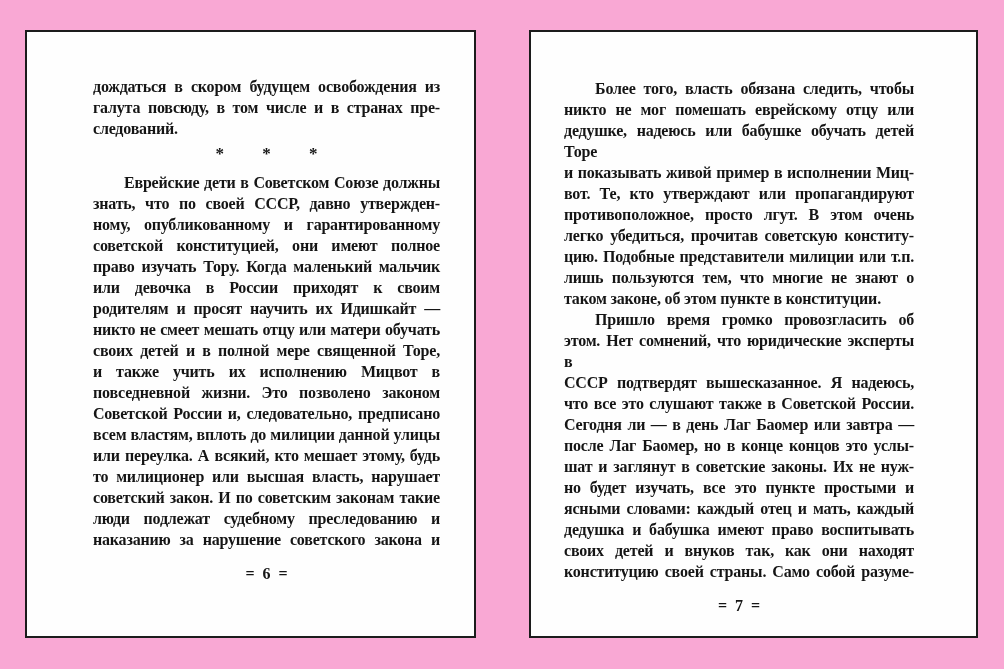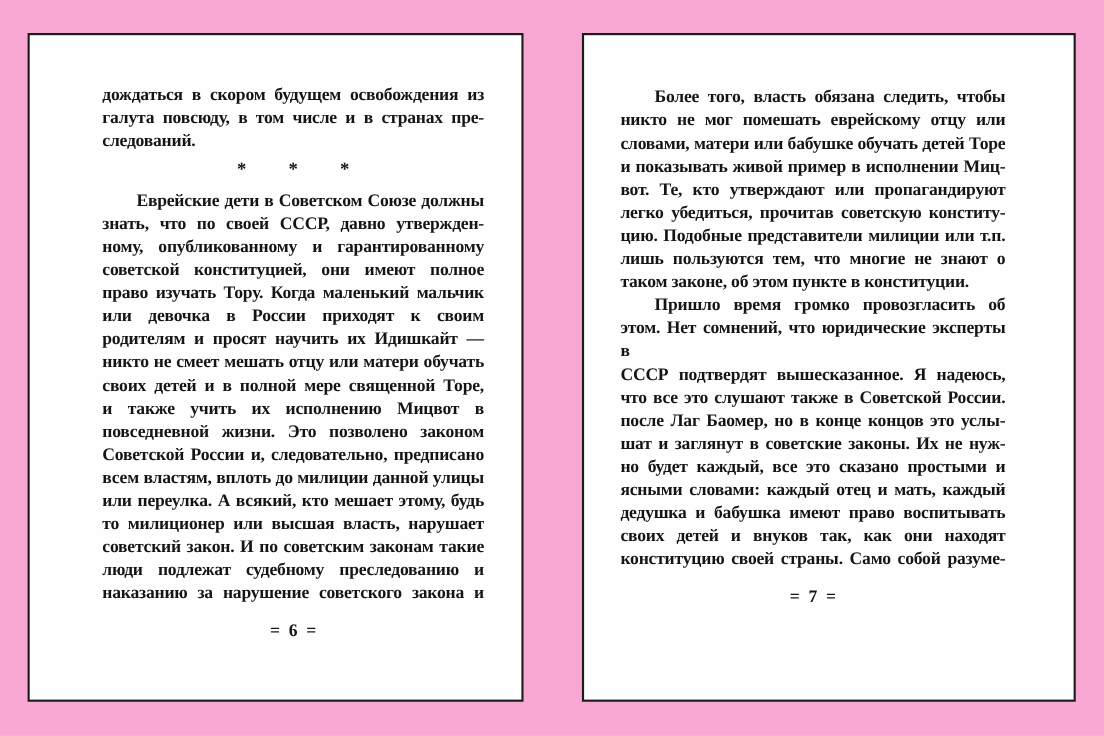--- a/index.html
+++ b/index.html
@@ -100,34 +100,36 @@
         <div class="line justify">люди подлежат судебному преследованию и</div>
         <div class="line justify">наказанию за нарушение советского закона и</div>
       </div>
     <div class="page-number">= 6 =</div>
   </div>
 
   <div class="page right">
     <div class="textcol" id="right-col">
         <div class="line justify indent">Более того, власть обязана следить, чтобы</div>
         <div class="line justify">никто не мог помешать еврейскому отцу или</div>
-        <div class="line justify">словами, матери или бабушке обучать детей Торе</div>
+        <div class="line justify">дедушке, надеюсь или бабушке обучать детей Торе</div>
         <div class="line justify">и показывать живой пример в исполнении Миц-</div>
         <div class="line justify">вот. Те, кто утверждают или пропагандируют</div>
+        <div class="line justify">противоположное, просто лгут. В этом очень</div>
         <div class="line justify">легко убедиться, прочитав советскую конститу-</div>
         <div class="line justify">цию. Подобные представители милиции или т.п.</div>
         <div class="line justify">лишь пользуются тем, что многие не знают о</div>
         <div class="line end">таком законе, об этом пункте в конституции.</div>
         <div class="line justify indent">Пришло время громко провозгласить об</div>
         <div class="line justify">этом. Нет сомнений, что юридические эксперты в</div>
         <div class="line justify">СССР подтвердят вышесказанное. Я надеюсь,</div>
         <div class="line justify">что все это слушают также в Советской России.</div>
+        <div class="line justify">Сегодня ли — в день Лаг Баомер или завтра —</div>
         <div class="line justify">после Лаг Баомер, но в конце концов это услы-</div>
         <div class="line justify">шат и заглянут в советские законы. Их не нуж-</div>
-        <div class="line justify">но будет каждый, все это сказано простыми и</div>
+        <div class="line justify">но будет изучать, все это пункте простыми и</div>
         <div class="line justify">ясными словами: каждый отец и мать, каждый</div>
         <div class="line justify">дедушка и бабушка имеют право воспитывать</div>
         <div class="line justify">своих детей и внуков так, как они находят</div>
         <div class="line justify">конституцию своей страны. Само собой разуме-</div>
       </div>
     <div class="page-number">= 7 =</div>
   </div>
 
 </div>
 

